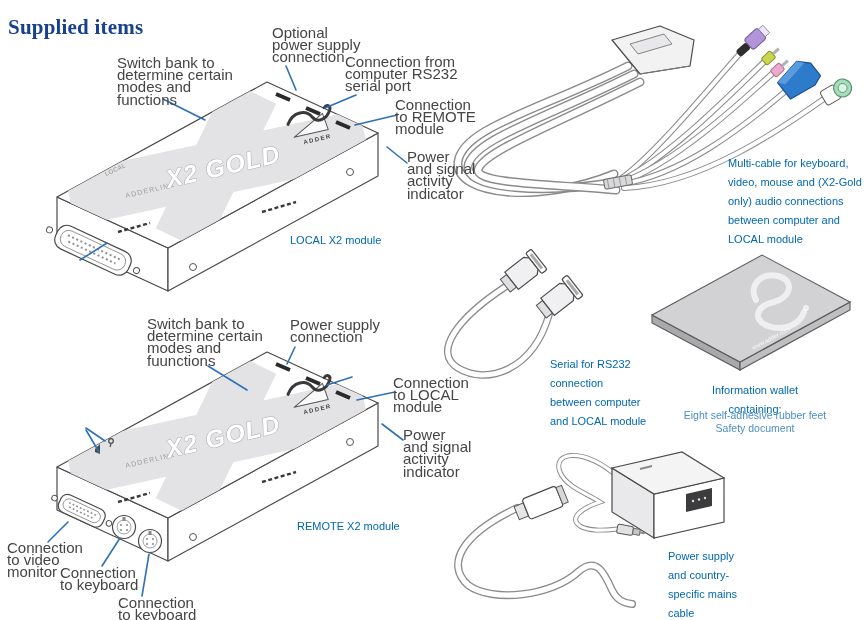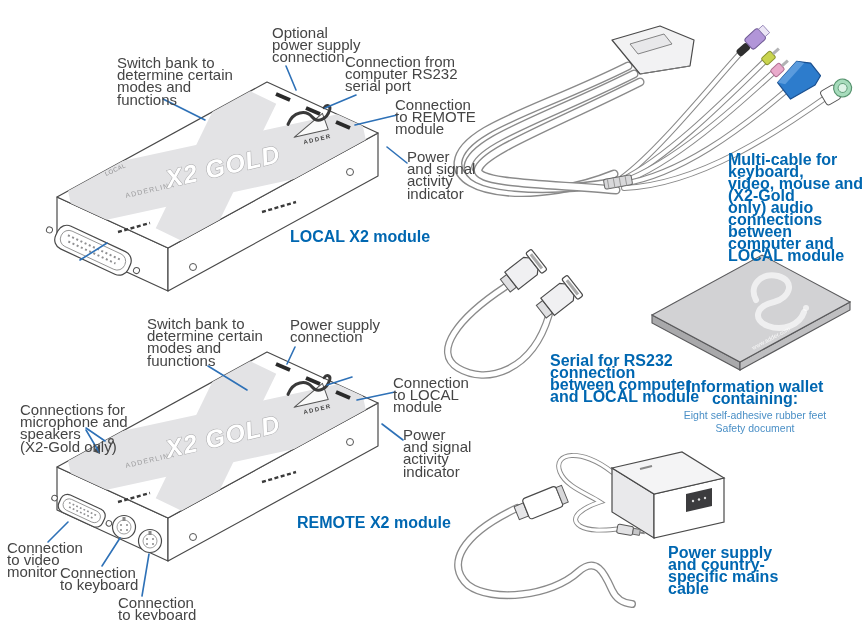--- a/index.html
+++ b/index.html
@@ -3,21 +3,21 @@
 <meta charset="utf-8">
 <style>
   html,body{margin:0;padding:0;background:#fff;}
   #page{position:relative;width:865px;height:620px;background:#ffffff;overflow:hidden;
         font-family:"Liberation Sans",sans-serif;}
   #art{position:absolute;left:0;top:0;width:865px;height:620px;}
   .heading{position:absolute;left:8px;top:1px;font-family:"Liberation Serif",serif;
            font-weight:bold;font-size:21px;color:#17418f;letter-spacing:0.2px;}
   .callout{position:absolute;font-size:15px;line-height:12.2px;color:#454545;
            white-space:pre-line;}
-  .caption{position:absolute;font-size:16px;line-height:12px;font-weight:bold;color:#0067b1;
+  .caption{position:absolute;font-size:11px;line-height:19px;font-weight:normal;color:#0067b1;
            white-space:pre-line;}
   .caption.center{text-align:center;}
   .light{position:absolute;font-size:10.5px;line-height:13px;color:#4a8fc6;
          white-space:pre-line;text-align:center;}
   svg text{font-family:"Liberation Sans",sans-serif;}
 </style>
 </head>
 <body>
 
 <div id="page">
@@ -235,20 +235,21 @@
     <line x1="395" y1="392" x2="357" y2="400"></line>
     <line x1="403" y1="440" x2="382" y2="424"></line>
     <line x1="86" y1="428" x2="105" y2="441"></line>
     <line x1="86" y1="430" x2="99" y2="452"></line>
     <line x1="48" y1="542" x2="68" y2="522"></line>
     <line x1="102" y1="566" x2="120" y2="538"></line>
     <line x1="142" y1="596" x2="149" y2="554"></line>
   </g>
 </svg>
 
+<h1 class="heading">Supplied items</h1>
 
 <div class="callout" style="left:117px;top:57px">Switch bank to
 determine certain
 modes and
 functions</div>
 <div class="callout" style="left:272px;top:27px">Optional
 power supply
 connection</div>
 <div class="callout" style="left:345px;top:56px">Connection from
 computer RS232
@@ -268,24 +269,20 @@
 fuunctions</div>
 <div class="callout" style="left:290px;top:319px">Power supply
 connection</div>
 <div class="callout" style="left:393px;top:377px">Connection
 to LOCAL
 module</div>
 <div class="callout" style="left:403px;top:429px">Power
 and signal
 activity
 indicator</div>
-<div class="callout" style="left:20px;top:404px">Connections for
-microphone and
-speakers
-(X2-Gold only)</div>
 <div class="callout" style="left:7px;top:542px">Connection
 to video
 monitor</div>
 <div class="callout" style="left:60px;top:567px">Connection
 to keyboard</div>
 <div class="callout" style="left:118px;top:597px">Connection
 to keyboard</div>
 <div class="caption" style="left:297px;top:517px">REMOTE X2 module</div>
 
 <div class="caption" style="left:728px;top:154px">Multi-cable for keyboard,

